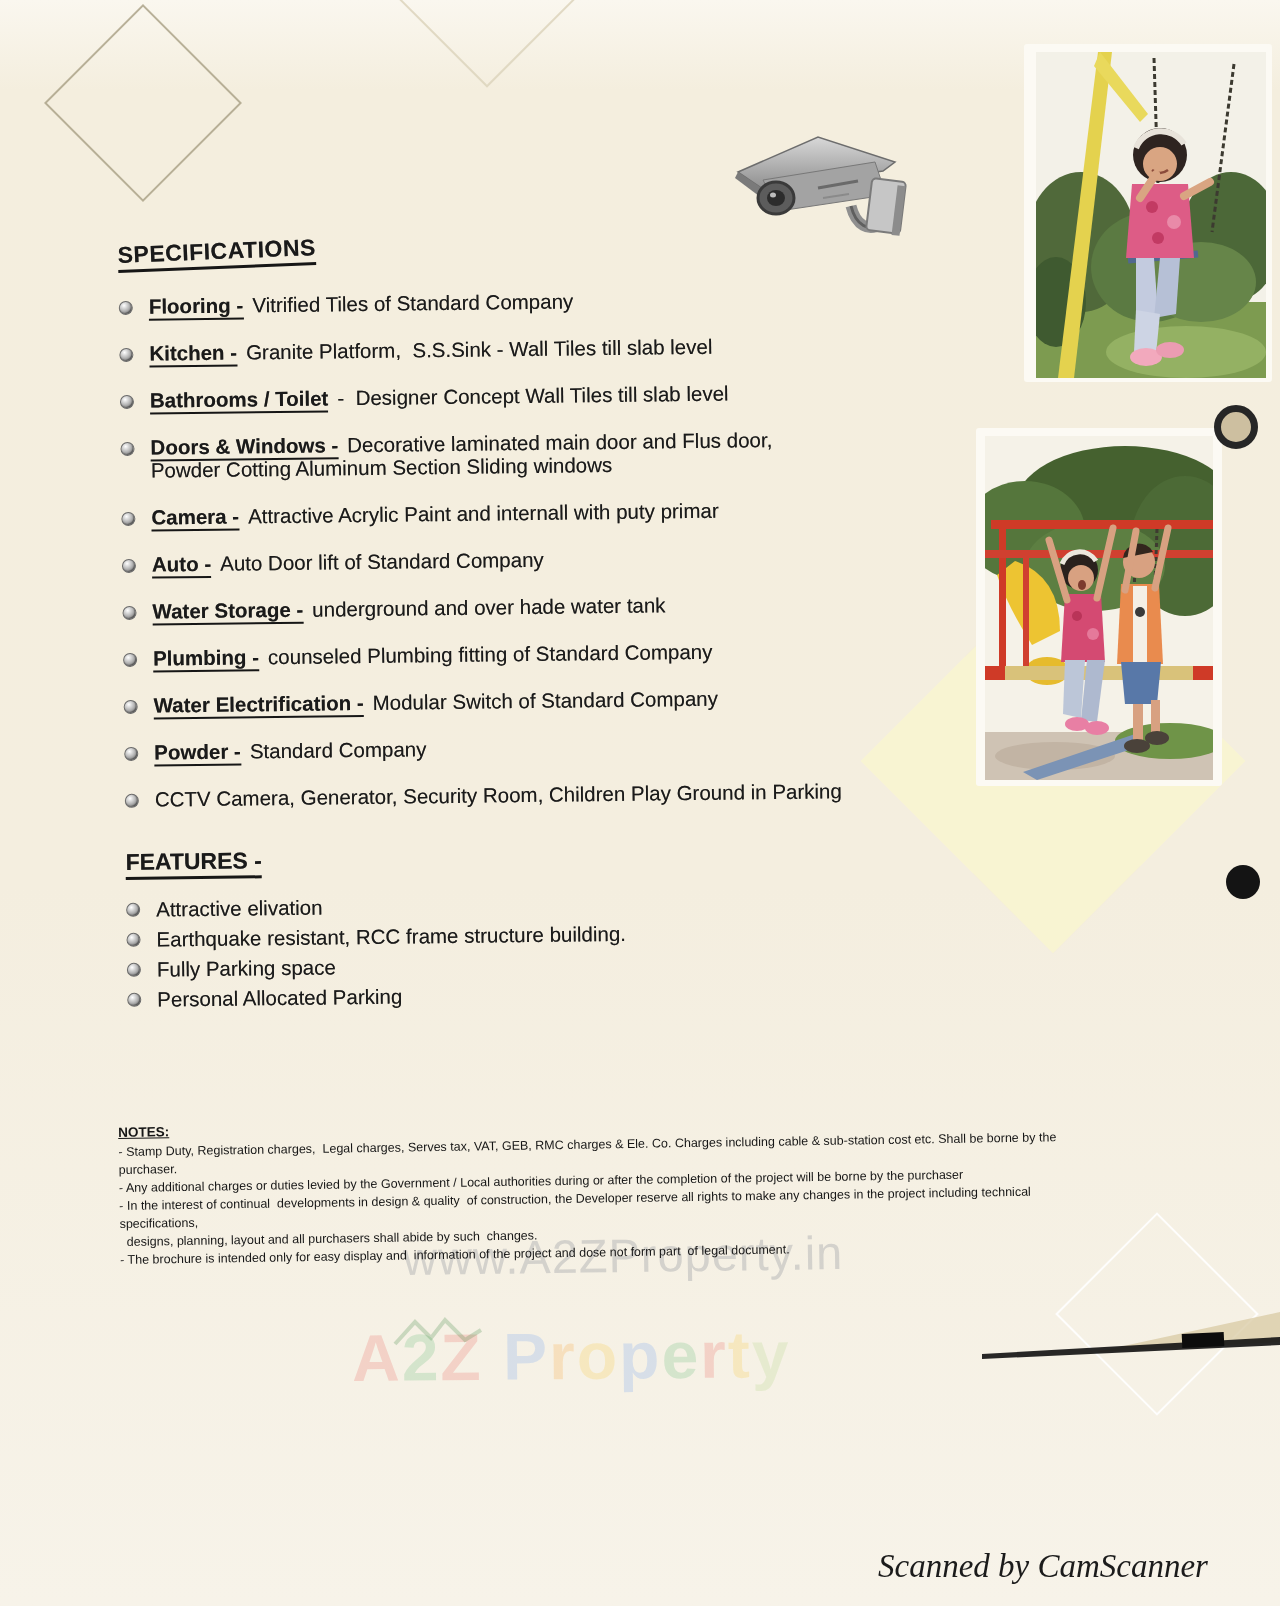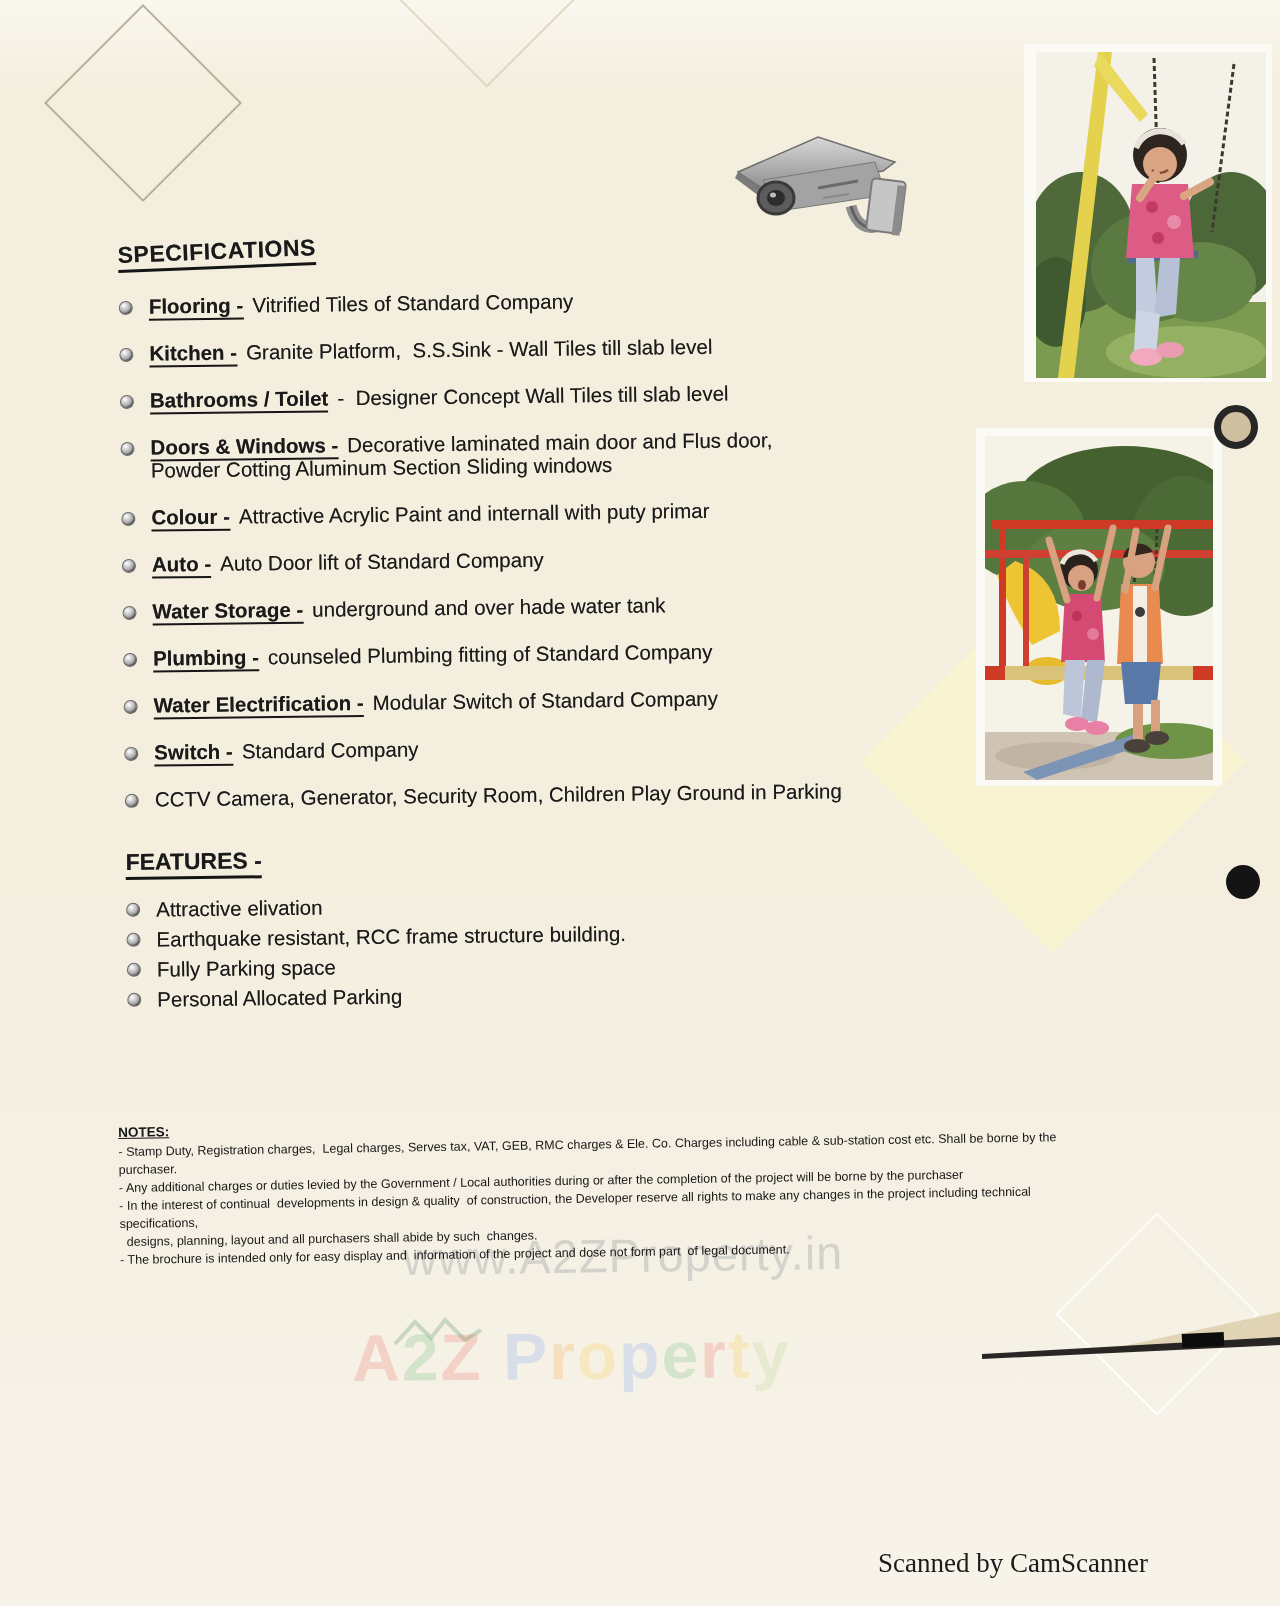--- a/index.html
+++ b/index.html
@@ -54,21 +54,21 @@
   .notes-title{font-weight:bold;font-size:13.5px;text-decoration:underline;margin-bottom:1px;}
   .note-line{white-space:pre-wrap;}
 
   
   .wm-url{position:absolute;left:403px;top:1228px;z-index:2;font-size:47px;font-weight:500;
           color:#b9b9b9;opacity:.55;letter-spacing:1px;transform:rotate(-0.8deg);}
   .wm-logo{position:absolute;left:352px;top:1318px;z-index:2;font-size:66px;font-weight:bold;
            letter-spacing:2px;opacity:.17;white-space:pre;transform:rotate(-0.5deg);}
   .wm-mountains{position:absolute;left:393px;top:1316px;z-index:2;opacity:.22;}
   .scanned{position:absolute;left:878px;top:1548px;z-index:3;
-           font-family:"Liberation Serif",serif;font-size:27px;color:#1b1b1b;}
+           font-family:"Liberation Serif",serif;font-size:33px;color:#1b1b1b;font-style:italic;}
 </style>
 </head>
 <body>
 
 <div class="page">
 
   <div class="diamond d-topleft"></div>
   <div class="diamond d-topcenter"></div>
   <div class="diamond d-yellow"></div>
   <div class="diamond d-bottomright"></div>
@@ -193,41 +193,41 @@
         <span class="bullet"></span>
         <p><span class="lbl">Bathrooms / Toilet</span><span>-  Designer Concept Wall Tiles till slab level</span></p>
       </div>
       <div class="item">
         <span class="bullet"></span>
         <p><span class="lbl">Doors &amp; Windows -</span><span>Decorative laminated main door and Flus door,
 Powder Cotting Aluminum Section Sliding windows</span></p>
       </div>
       <div class="item">
         <span class="bullet"></span>
-        <p><span class="lbl">Colour -</span><span>Attractive Acrylic Paint and internall with puty primar</span></p>
+        <p><span class="lbl">Camera -</span><span>Attractive Acrylic Paint and internall with puty primar</span></p>
       </div>
       <div class="item">
         <span class="bullet"></span>
         <p><span class="lbl">Auto -</span><span>Auto Door lift of Standard Company</span></p>
       </div>
       <div class="item">
         <span class="bullet"></span>
         <p><span class="lbl">Water Storage -</span><span>underground and over hade water tank</span></p>
       </div>
       <div class="item">
         <span class="bullet"></span>
         <p><span class="lbl">Plumbing -</span><span>counseled Plumbing fitting of Standard Company</span></p>
       </div>
       <div class="item">
         <span class="bullet"></span>
         <p><span class="lbl">Water Electrification -</span><span>Modular Switch of Standard Company</span></p>
       </div>
       <div class="item">
         <span class="bullet"></span>
-        <p><span class="lbl">Switch -</span><span>Standard Company</span></p>
+        <p><span class="lbl">Powder -</span><span>Standard Company</span></p>
       </div>
       <div class="item">
         <span class="bullet"></span>
         <p><span class="lbl"></span><span>CCTV Camera, Generator, Security Room, Children Play Ground in Parking</span></p>
       </div>
     </div>
 
     <h2 class="feat-title">FEATURES -</h2>
     <div class="feat">
       <div class="item">

